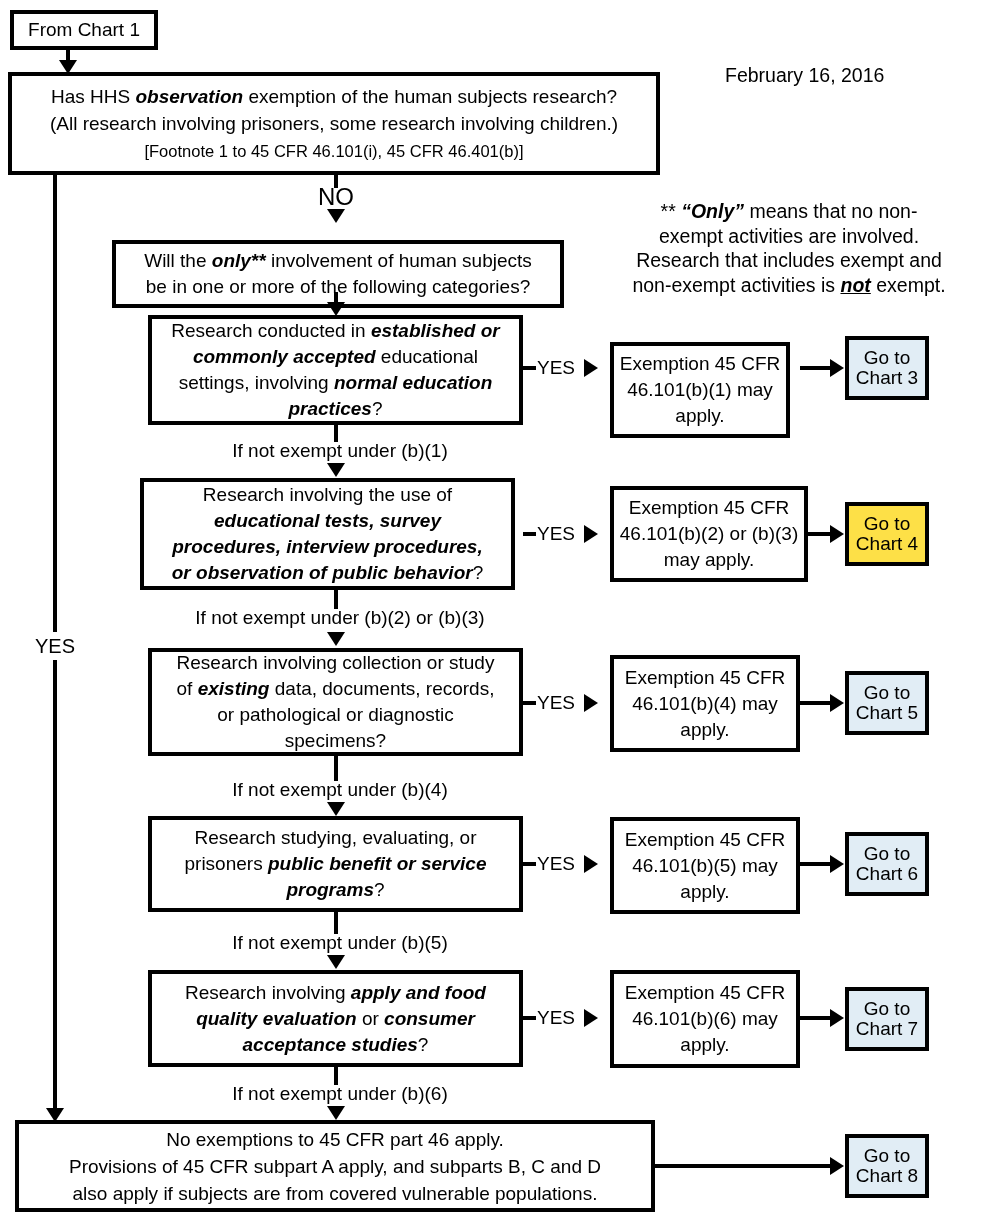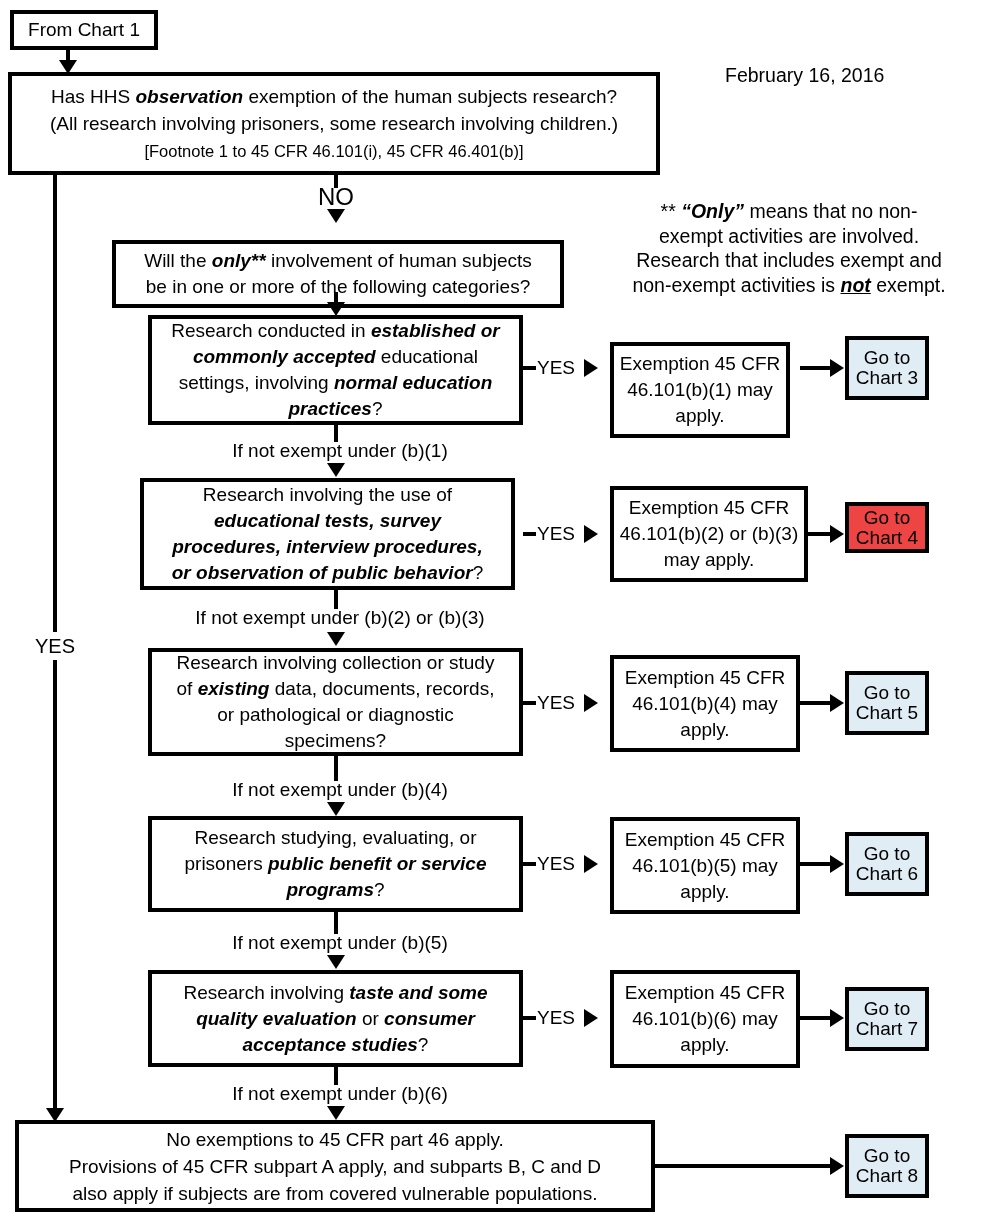--- a/index.html
+++ b/index.html
@@ -93,21 +93,21 @@
     <div class="txt"><span>Research involving the use of</span><br><span style="font-weight: 700; font-style: italic;">educational tests, survey</span><br><span style="font-weight: 700; font-style: italic;">procedures, interview procedures,</span><br><span style="font-weight: 700; font-style: italic;">or observation of public behavior</span><span>?</span></div>
   </div>
   <div class="hline" style="left:523px;top:532px;width:13px;"></div>
   <div class="label" style="left:537px;top:523px;">YES</div>
   <div class="arrow-right" style="left:584px;top:525px;"></div>
   <div class="node" style="left:610px;top:486px;width:198px;height:96px;">
     <div class="txt">Exemption 45 CFR 46.101(b)(2) or (b)(3) may apply.</div>
   </div>
   <div class="hline" style="left:808px;top:532px;width:23px;"></div>
   <div class="arrow-right" style="left:830px;top:525px;"></div>
-  <div class="node goto" style="left: 845px; top: 502px; width: 84px; height: 51px; background-color: #ef4444;">
+  <div class="node goto" style="left: 845px; top: 502px; width: 84px; height: 64px; background-color: #fde047;">
     <div class="txt">Go to Chart 4</div>
   </div>
   <div class="vline" style="left:334px;top:590px;height:19px;"></div>
   <div class="label center" style="left:140px;top:607px;width:400px;">If not exempt under (b)(2) or (b)(3)</div>
   <div class="arrow-down" style="left:327px;top:632px;"></div>
 
   <div class="node" style="left:148px;top:648px;width:375px;height:108px;">
     <div class="txt"><span>Research involving collection or study</span><br><span>of </span><span style="font-weight: 700; font-style: italic;">existing</span><span> data, documents, records,</span><br><span>or pathological or diagnostic</span><br><span>specimens?</span></div>
   </div>
   <div class="hline" style="left:523px;top:701px;width:13px;"></div>
@@ -137,21 +137,21 @@
   <div class="hline" style="left:800px;top:862px;width:31px;"></div>
   <div class="arrow-right" style="left:830px;top:855px;"></div>
   <div class="node goto" style="left: 845px; top: 832px; width: 84px; height: 64px; background-color: rgb(225, 237, 245);">
     <div class="txt">Go to Chart 6</div>
   </div>
   <div class="vline" style="left:334px;top:912px;height:22px;"></div>
   <div class="label center" style="left:140px;top:932px;width:400px;">If not exempt under (b)(5)</div>
   <div class="arrow-down" style="left:327px;top:955px;"></div>
 
   <div class="node" style="left:148px;top:970px;width:375px;height:97px;">
-    <div class="txt"><span>Research involving </span><span style="font-weight: 700; font-style: italic;">taste and some</span><br><span style="font-weight: 700; font-style: italic;">quality evaluation</span><span> or </span><span style="font-weight: 700; font-style: italic;">consumer</span><br><span style="font-weight: 700; font-style: italic;">acceptance studies</span><span>?</span></div>
+    <div class="txt"><span>Research involving </span><span style="font-weight: 700; font-style: italic;">apply and food</span><br><span style="font-weight: 700; font-style: italic;">quality evaluation</span><span> or </span><span style="font-weight: 700; font-style: italic;">consumer</span><br><span style="font-weight: 700; font-style: italic;">acceptance studies</span><span>?</span></div>
   </div>
   <div class="hline" style="left:523px;top:1016px;width:13px;"></div>
   <div class="label" style="left:537px;top:1007px;">YES</div>
   <div class="arrow-right" style="left:584px;top:1009px;"></div>
   <div class="node" style="left:610px;top:970px;width:190px;height:98px;">
     <div class="txt">Exemption 45 CFR 46.101(b)(6) may apply.</div>
   </div>
   <div class="hline" style="left:800px;top:1016px;width:31px;"></div>
   <div class="arrow-right" style="left:830px;top:1009px;"></div>
   <div class="node goto" style="left: 845px; top: 987px; width: 84px; height: 64px; background-color: rgb(225, 237, 245);">

